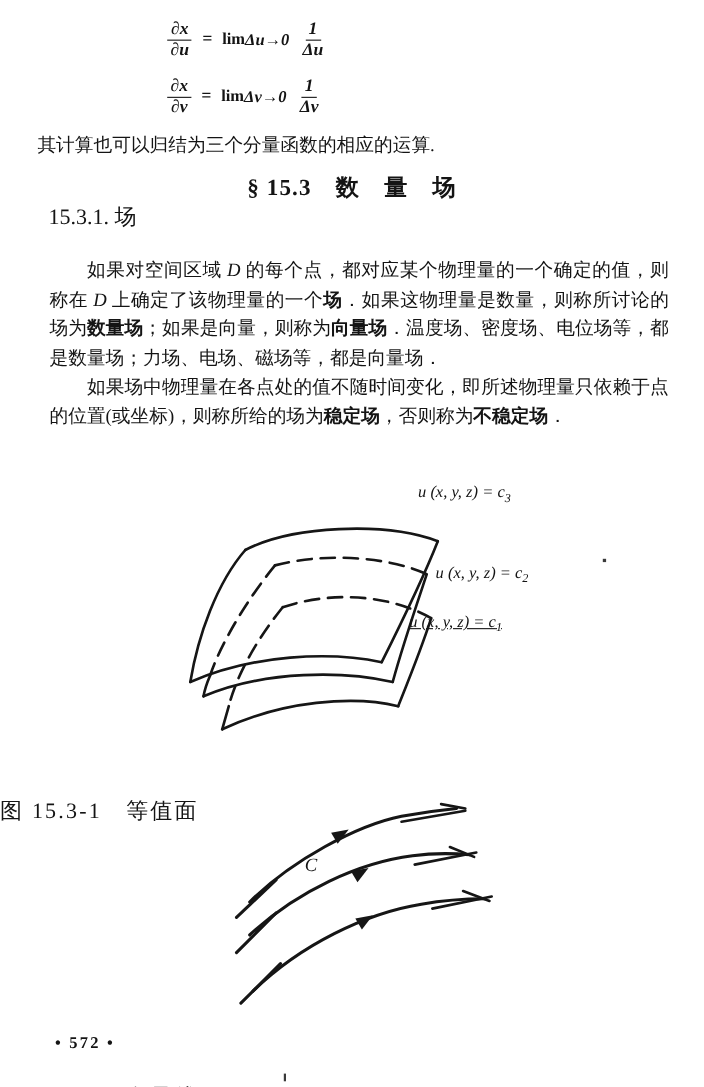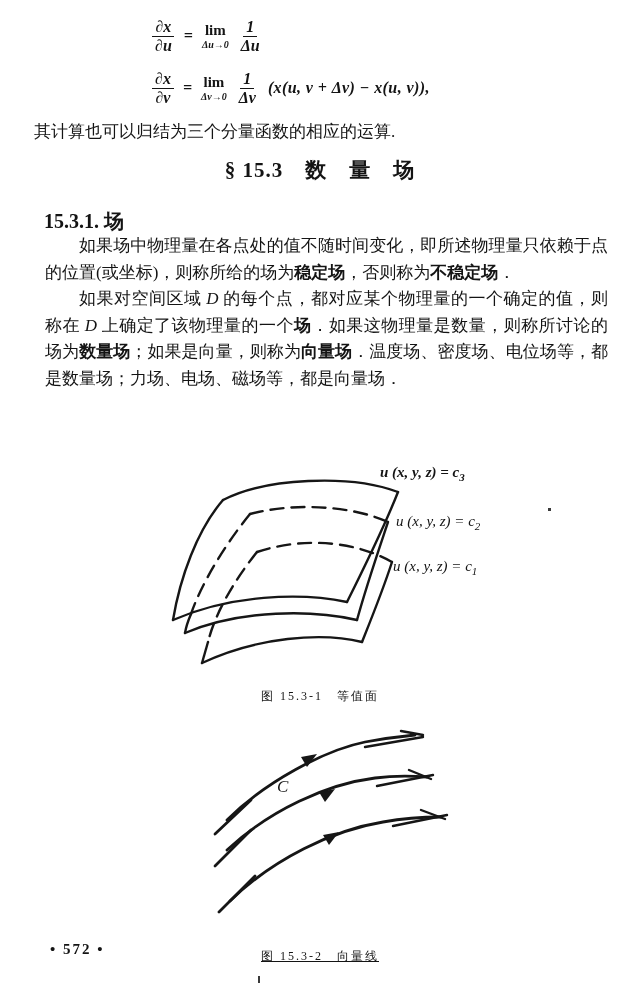--- a/index.html
+++ b/index.html
@@ -6,44 +6,44 @@
   body{
     width:640px;height:988px;position:relative;background:#ffffff;
     color:#141414;font-family:"Liberation Serif",serif;overflow:hidden;
   }
   
   .eq{position:absolute;left:152px;display:flex;align-items:center;gap:9px;
       font-size:16px;font-style:italic;font-weight:bold;}
   .frac{display:inline-flex;flex-direction:column;align-items:center;line-height:1.12;}
   .frac .top{border-bottom:1.6px solid #141414;padding:0 3px;}
   .frac .bot{padding:0 3px;}
-  .lim{display:inline-flex;flex-direction:column;align-items:center;line-height:1;}
+  .lim{display:inline-flex;align-items:center;line-height:1;}
   .lim .word{font-style:normal;font-weight:bold;font-size:15px;}
-  .lim .lsub{font-size:10px;margin-top:2px;}
+  .lim .lsub{font-size:15px;margin-top:2px;}
   .rhs{letter-spacing:.4px;white-space:nowrap;}
   
   .intro{position:absolute;left:34px;top:120px;font-size:17px;}
   .heading{position:absolute;left:0;top:156px;width:100%;text-align:center;
            font-size:21px;font-weight:bold;letter-spacing:1px;}
-  .subheading{position:absolute;left:44px;top:208px;font-size:20px;font-weight:bold;}
+  .subheading{position:absolute;left:44px;top:184px;font-size:20px;}
   .bodytext{position:absolute;left:45px;top:233px;width:563px;font-size:17px;
             line-height:26.6px;text-align:justify;}
   .bodytext p{margin:0;text-indent:2em;}
   .b{font-weight:bold;}
   .mi{font-style:italic;}
   
   svg.fig{position:absolute;}
   .ink{stroke:#161616;fill:none;stroke-width:2.4;stroke-linecap:round;stroke-linejoin:round;}
   .thick{stroke-width:2.8;}
   .dash{stroke-dasharray:13 8;}
   .arrow{fill:#161616;stroke:none;}
   .fig-label{position:absolute;font-size:15px;font-style:italic;white-space:nowrap;}
   .fig-label sub{font-size:11px;font-style:italic;}
   .curve-label{position:absolute;font-size:17px;font-style:italic;}
-  .caption{position:absolute;left:0;width:100%;text-align:center;font-size:12px;letter-spacing:2px;}
+  .caption{position:absolute;left:0;width:100%;text-align:left;font-size:20px;letter-spacing:2px;margin-top:36px;}
   .pagenum{position:absolute;left:50px;top:941px;font-size:15px;font-weight:bold;letter-spacing:2px;}
   .artifact{position:absolute;background:#3a3a3a;}
 </style>
 </head>
 <body>
 
 <div class="eq" style="top:18px;">
   <span class="frac">
     <span class="top">∂x</span>
     <span class="bot">∂u</span>
@@ -66,30 +66,29 @@
   </span>
   <span>=</span>
   <span class="lim">
     <span class="word">lim</span>
     <span class="lsub">Δv→0</span>
   </span>
   <span class="frac">
     <span class="top">1</span>
     <span class="bot">Δv</span>
   </span>
-  <span class="rhs">(x(u, v + Δv) − x(u, v)),</span>
 </div>
 
 <div class="intro">其计算也可以归结为三个分量函数的相应的运算.</div>
 <div class="heading">§ 15.3　数　量　场</div>
 <div class="subheading">15.3.1. 场</div>
 
 <div class="bodytext">
+  <p><span>如果对空间区域 </span><span class="mi">D</span><span> 的每个点，都对应某个物理量的一个确定的值，则称在 </span><span class="mi">D</span><span> 上确定了该物理量的一个</span><span class="b">场</span><span>．如果这物理量是数量，则称所讨论的场为</span><span class="b">数量场</span><span>；如果是向量，则称为</span><span class="b">向量场</span><span>．温度场、密度场、电位场等，都是数量场；力场、电场、磁场等，都是向量场．</span></p>
   <p><span>如果场中物理量在各点处的值不随时间变化，即所述物理量只依赖于点的位置(或坐标)，则称所给的场为</span><span class="b">稳定场</span><span>，否则称为</span><span class="b">不稳定场</span><span>．</span></p>
-  <p><span>如果对空间区域 </span><span class="mi">D</span><span> 的每个点，都对应某个物理量的一个确定的值，则称在 </span><span class="mi">D</span><span> 上确定了该物理量的一个</span><span class="b">场</span><span>．如果这物理量是数量，则称所讨论的场为</span><span class="b">数量场</span><span>；如果是向量，则称为</span><span class="b">向量场</span><span>．温度场、密度场、电位场等，都是数量场；力场、电场、磁场等，都是向量场．</span></p>
 </div>
 
 <svg class="fig" style="left:95px;top:462px;" width="470" height="228" viewBox="0 0 470 228">
 
   <path class="ink" d="M 128,38 C 170,16 255,12 303,30"></path>
   <path class="ink" d="M 303,30 C 292,58 272,100 252,140"></path>
   <path class="ink" d="M 78,158 C 135,133 205,130 252,140"></path>
   <path class="ink" d="M 128,38 C 102,68 85,116 78,158"></path>
 
   <path class="ink dash" d="M 155,52 C 200,40 258,44 293,60"></path>
@@ -97,23 +96,23 @@
   <path class="ink" d="M 90,171 C 147,147 218,148 262,158"></path>
   <path class="ink dash" d="M 155,52 C 128,85 105,125 96,152"></path>
   <path class="ink" d="M 96,152 C 93,159 91,165 90,171"></path>
 
   <path class="ink dash" d="M 162,90 C 210,74 262,80 297,100"></path>
   <path class="ink" d="M 297,100 C 288,128 277,155 267,180"></path>
   <path class="ink" d="M 107,201 C 162,175 227,170 267,180"></path>
   <path class="ink dash" d="M 162,90 C 138,120 120,152 113,180"></path>
   <path class="ink" d="M 113,180 C 111,187 109,194 107,201"></path>
 </svg>
-<span class="fig-label" style="left:380px;top:464px;font-weight:bold;"><span>u (x, y, z) = c</span><sub>3</sub></span>
+<span class="fig-label" style="left:380px;top:440px;"><span>u (x, y, z) = c</span><sub>3</sub></span>
 <span class="fig-label" style="left:396px;top:513px;"><span>u (x, y, z) = c</span><sub>2</sub></span>
-<span class="fig-label" style="left:393px;top:558px;"><span>u (x, y, z) = c</span><sub>1</sub></span>
+<span class="fig-label" style="left:372px;top:558px;text-decoration:underline;"><span>u (x, y, z) = c</span><sub>1</sub></span>
 <div class="caption" style="top:688px;">图 15.3-1　等值面</div>
 
 <svg class="fig" style="left:165px;top:726px;" width="370" height="192" viewBox="0 0 370 192">
 
   <path class="ink thick" d="M 62,94 C 100,56 160,24 200,16 C 222,12 240,10 250,9"></path>
   <path class="ink thick" d="M 50,108 L 86,74"></path>
   <path class="ink" d="M 200,21 L 258,11"></path>
   <path class="ink" d="M 236,5 L 258,9"></path>
   <polygon class="arrow" points="152,28 136,31 142,41"></polygon>
 

